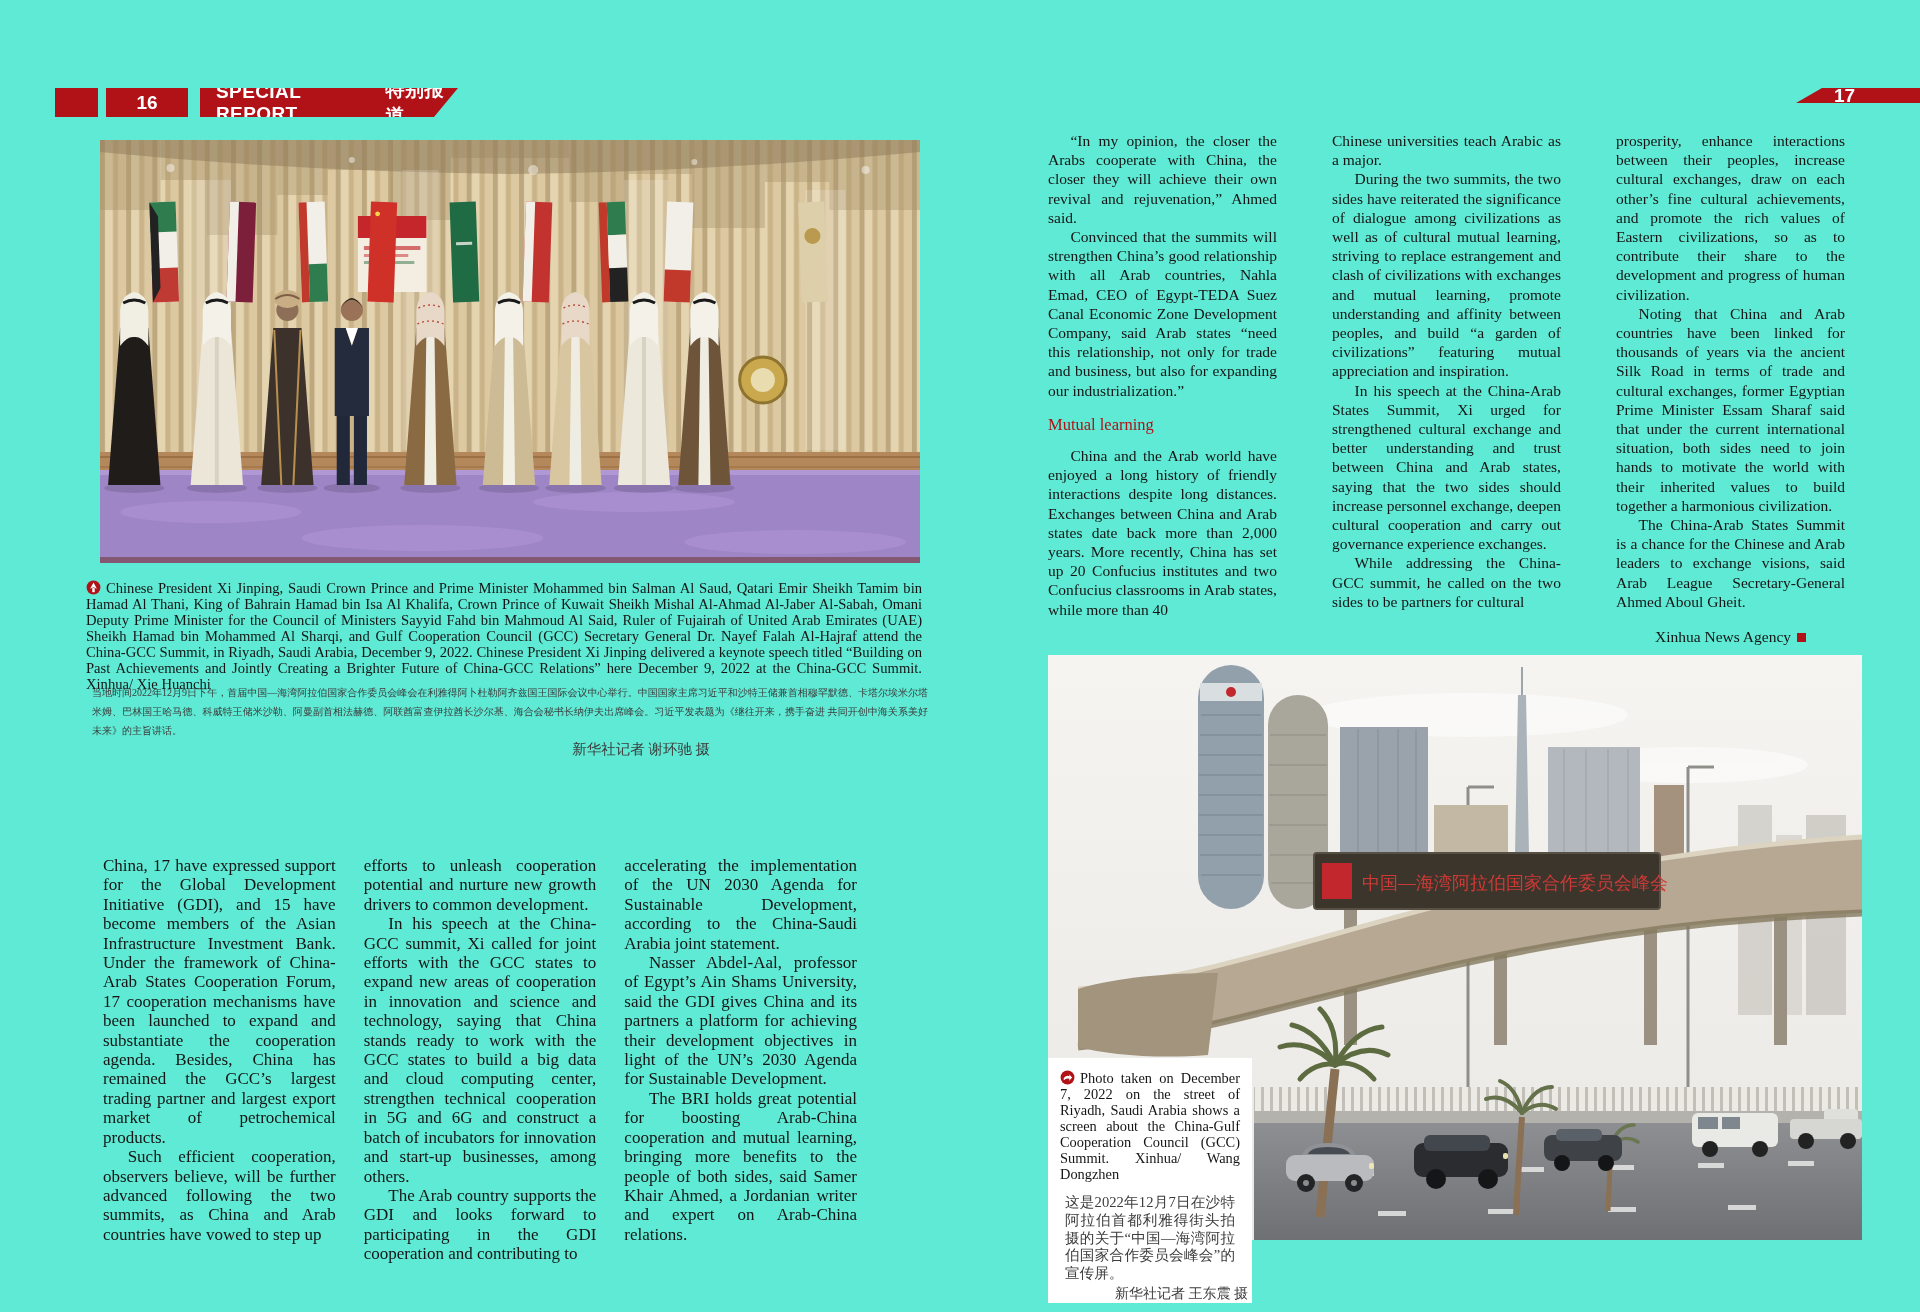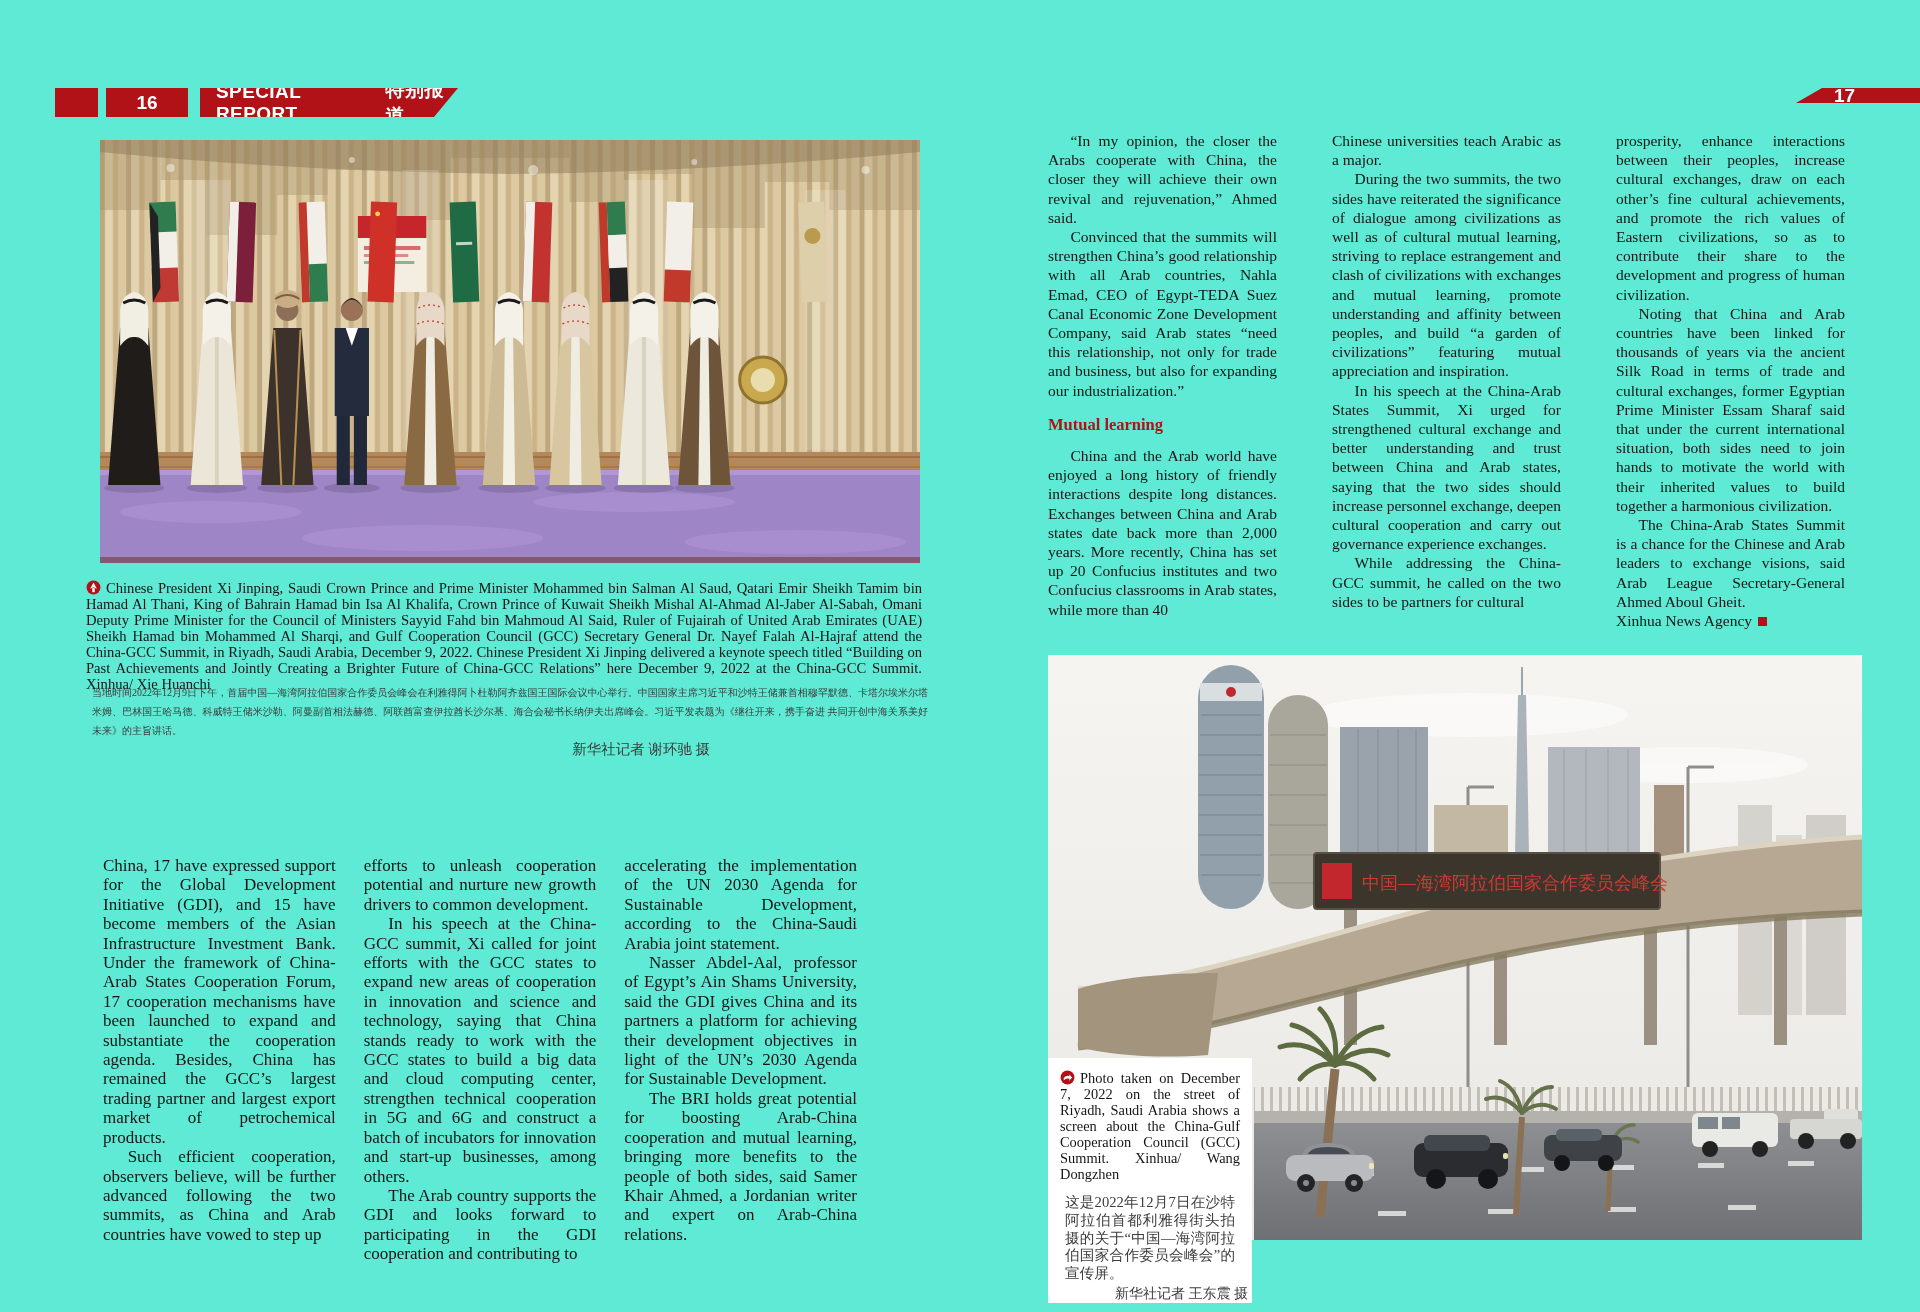--- a/index.html
+++ b/index.html
@@ -39,22 +39,22 @@
     font-size:14.5px;color:var(--cap-ink);margin:0;}
 
   
   .cols{display:flex;}
   .cols-left{left:103px;top:856px;width:754px;gap:28px;}
   .cols-left .col{width:233px;font-size:17px;line-height:19.4px;text-align:justify;}
   .cols-right{left:1048px;top:131px;width:797px;justify-content:space-between;}
   .cols-right .col{width:229px;font-size:15.5px;line-height:19.2px;text-align:justify;}
   .para{margin:0;text-indent:1.45em;}
   .para.cont{text-indent:0;}
-  .subhead{margin:15px 0 12px;color:var(--red);font-size:16.5px;font-weight:bold;}
-  .agency{margin:0;text-align:left;text-indent:0;white-space:nowrap;}
+  .subhead{margin:15px 0 12px;color:var(--red);font-size:16.5px;font-weight:normal;}
+  .agency{margin:16px;text-align:center;text-indent:0;white-space:nowrap;}
   .endbox{display:inline-block;width:9px;height:9px;background:var(--red);margin-left:6px;}
 
   
   .rcap{left:1048px;top:1058px;width:204px;z-index:2;background:#fff;}
   .rcap-en{font-size:14.4px;line-height:16px;text-align:justify;margin:12px;}
   .rcap-cn{font-size:14.6px;line-height:17.8px;text-align:justify;color:var(--cap-ink);margin:4px 17px 0;}
   .rcap-credit{font-size:14px;color:var(--cap-ink);text-align:right;margin:2px 0 0;padding-right:4px;}
 </style>
 </head>
 <body>

